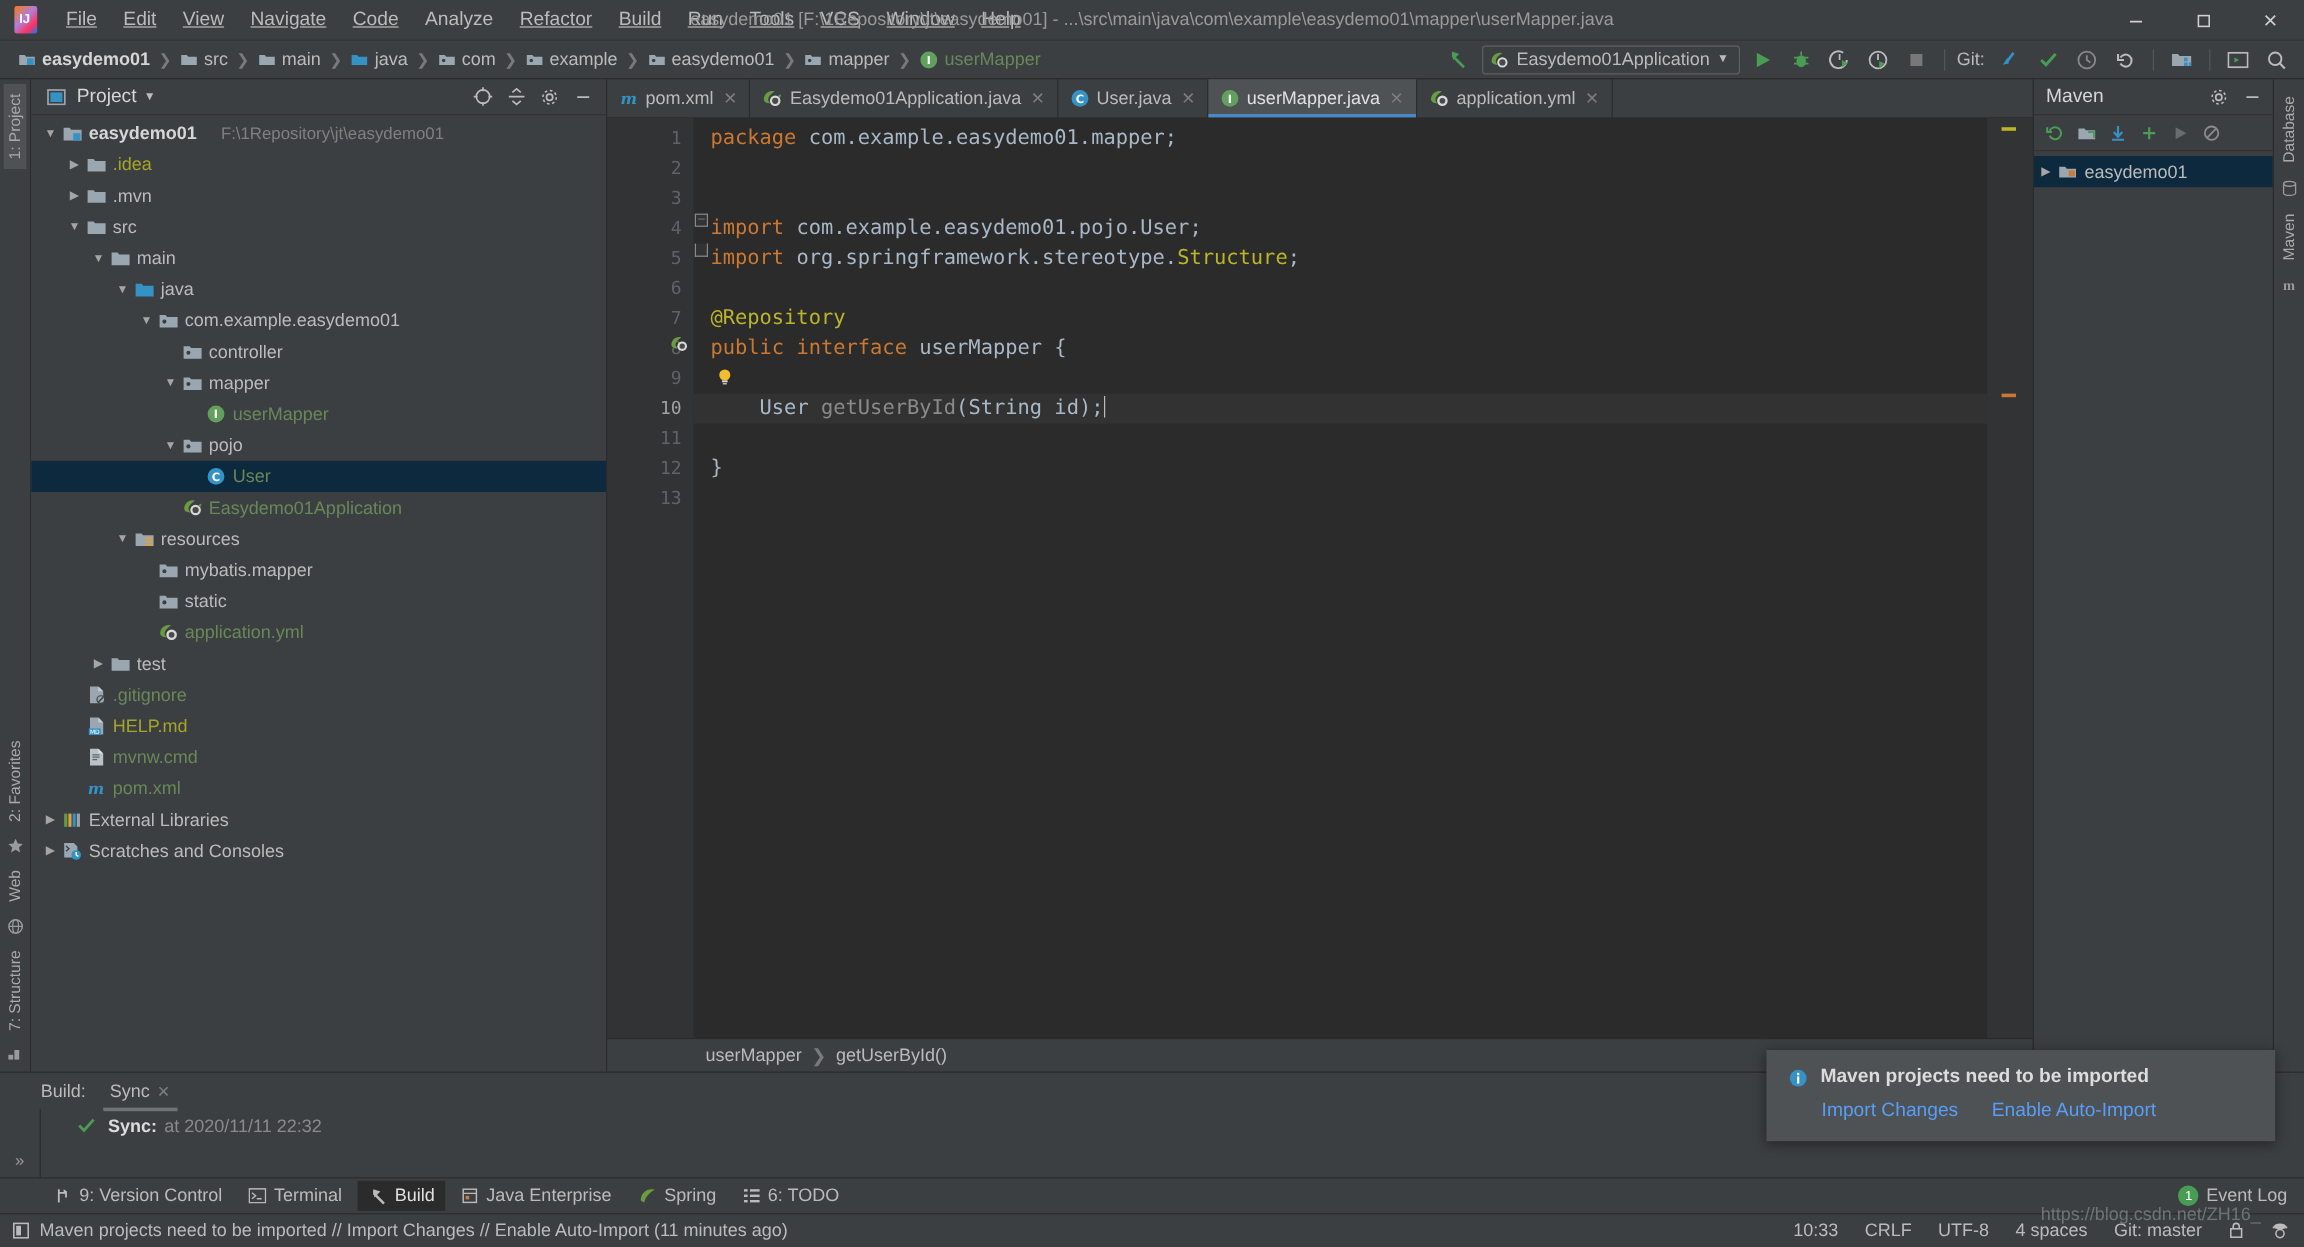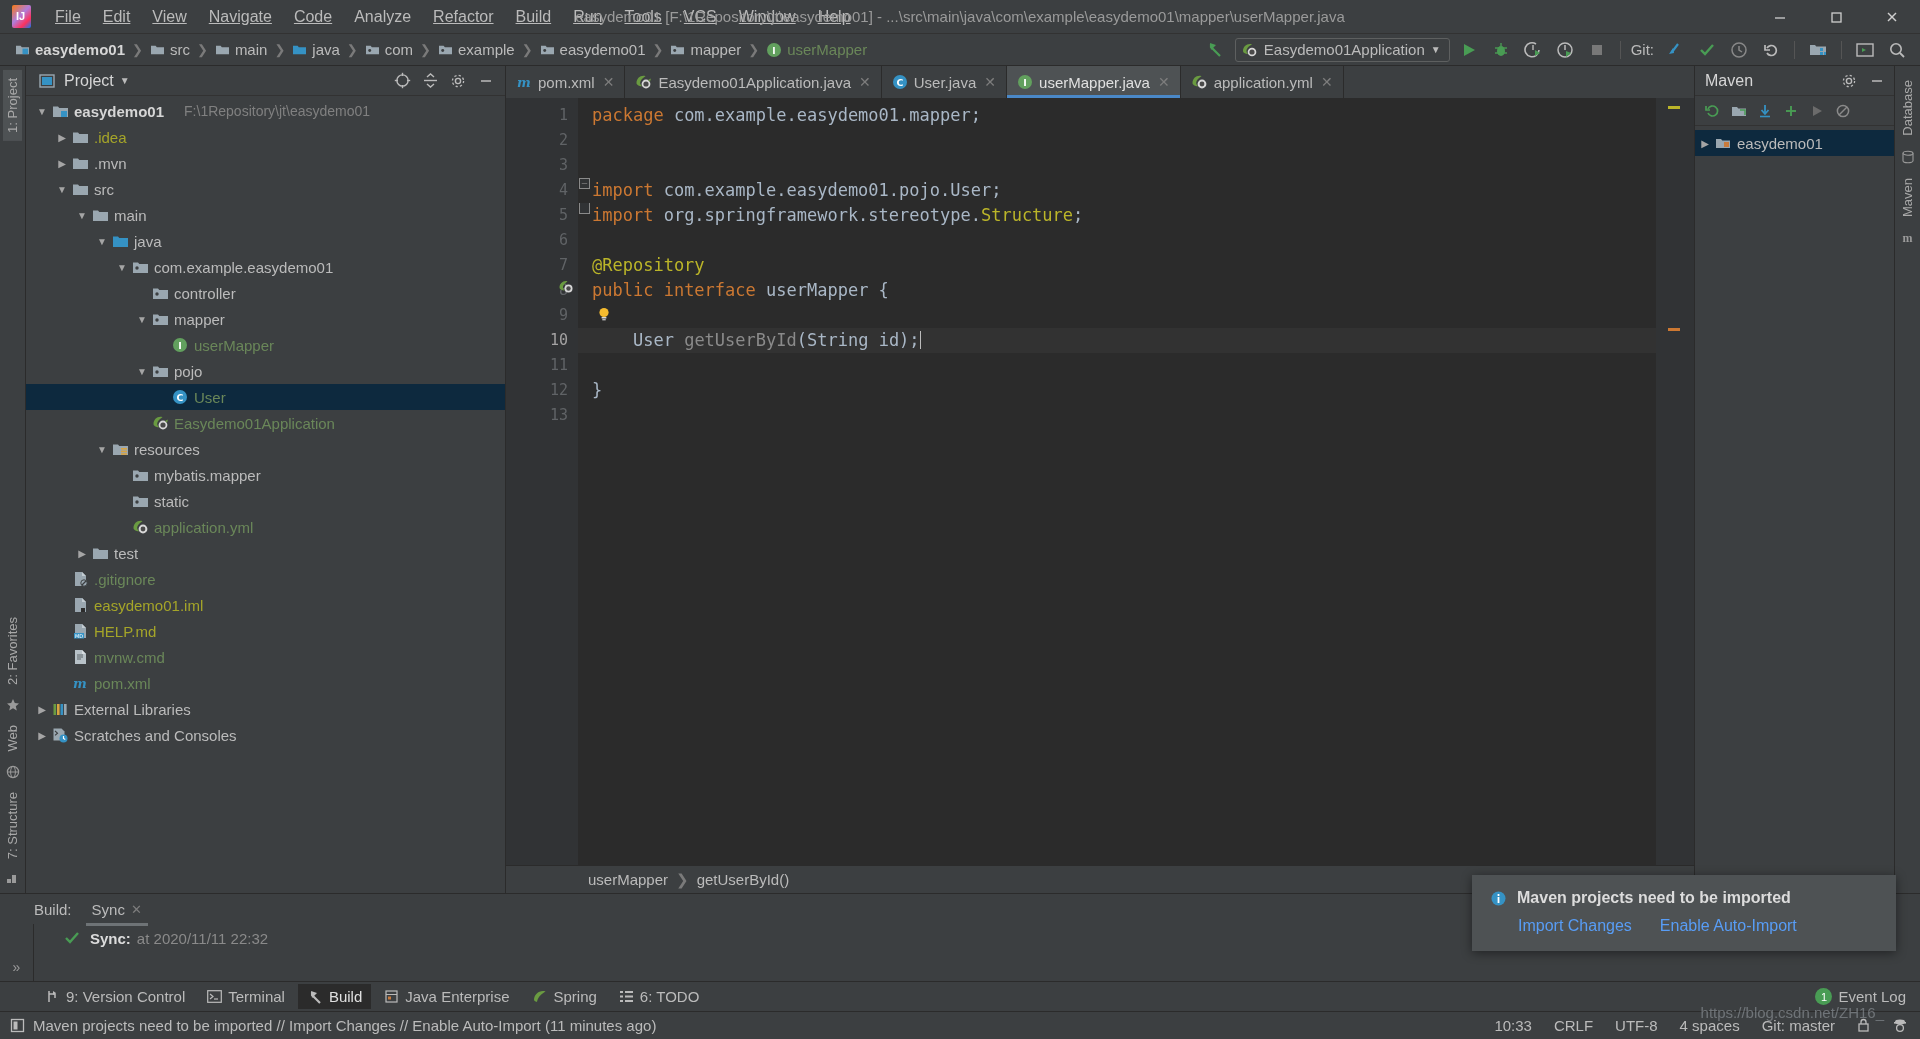--- a/index.html
+++ b/index.html
@@ -638,31 +638,20 @@
             <span class="arrow"></span>
             <span class="ficon">
               <svg width="15" height="16" viewBox="0 0 15 16">
                 <path d="M2 1h7l4 4v10H2z" fill="#9aa7b0"></path>
                 <path d="M9 1l4 4H9z" fill="#c3ccd2"></path>
                 <circle cx="11" cy="12" r="3.2" fill="#9aa7b0" stroke="#3c3f41" stroke-width="1"></circle>
                 <line x1="9" y1="14" x2="13" y2="10" stroke="#3c3f41" stroke-width="1.2"></line>
               </svg>
             </span>
             <span class="lbl green">.gitignore</span>
-          </div>
-          <div class="row" style="padding-left: 28px;">
-            <span class="arrow"></span>
-            <span class="ficon">
-              <svg width="15" height="16" viewBox="0 0 15 16">
-                <path d="M2 1h7l4 4v10H2z" fill="#9aa7b0"></path>
-                <path d="M9 1l4 4H9z" fill="#c3ccd2"></path>
-                <rect x="8" y="11" width="4" height="4" fill="#2b2b2b"></rect>
-              </svg>
-            </span>
-            <span class="lbl olive">easydemo01.iml</span>
           </div>
           <div class="row" style="padding-left: 28px;">
             <span class="arrow"></span>
             <span class="ficon">
               <svg width="15" height="16" viewBox="0 0 15 16">
                 <path d="M2 1h7l4 4v10H2z" fill="#9aa7b0"></path>
                 <path d="M9 1l4 4H9z" fill="#c3ccd2"></path>
                 <rect x="1" y="10" width="10" height="5.5" fill="#3592c4"></rect>
                 <text x="6" y="14.5" font-size="5" font-family="DejaVu Sans" fill="#ffffff" text-anchor="middle">MD</text>
               </svg>

